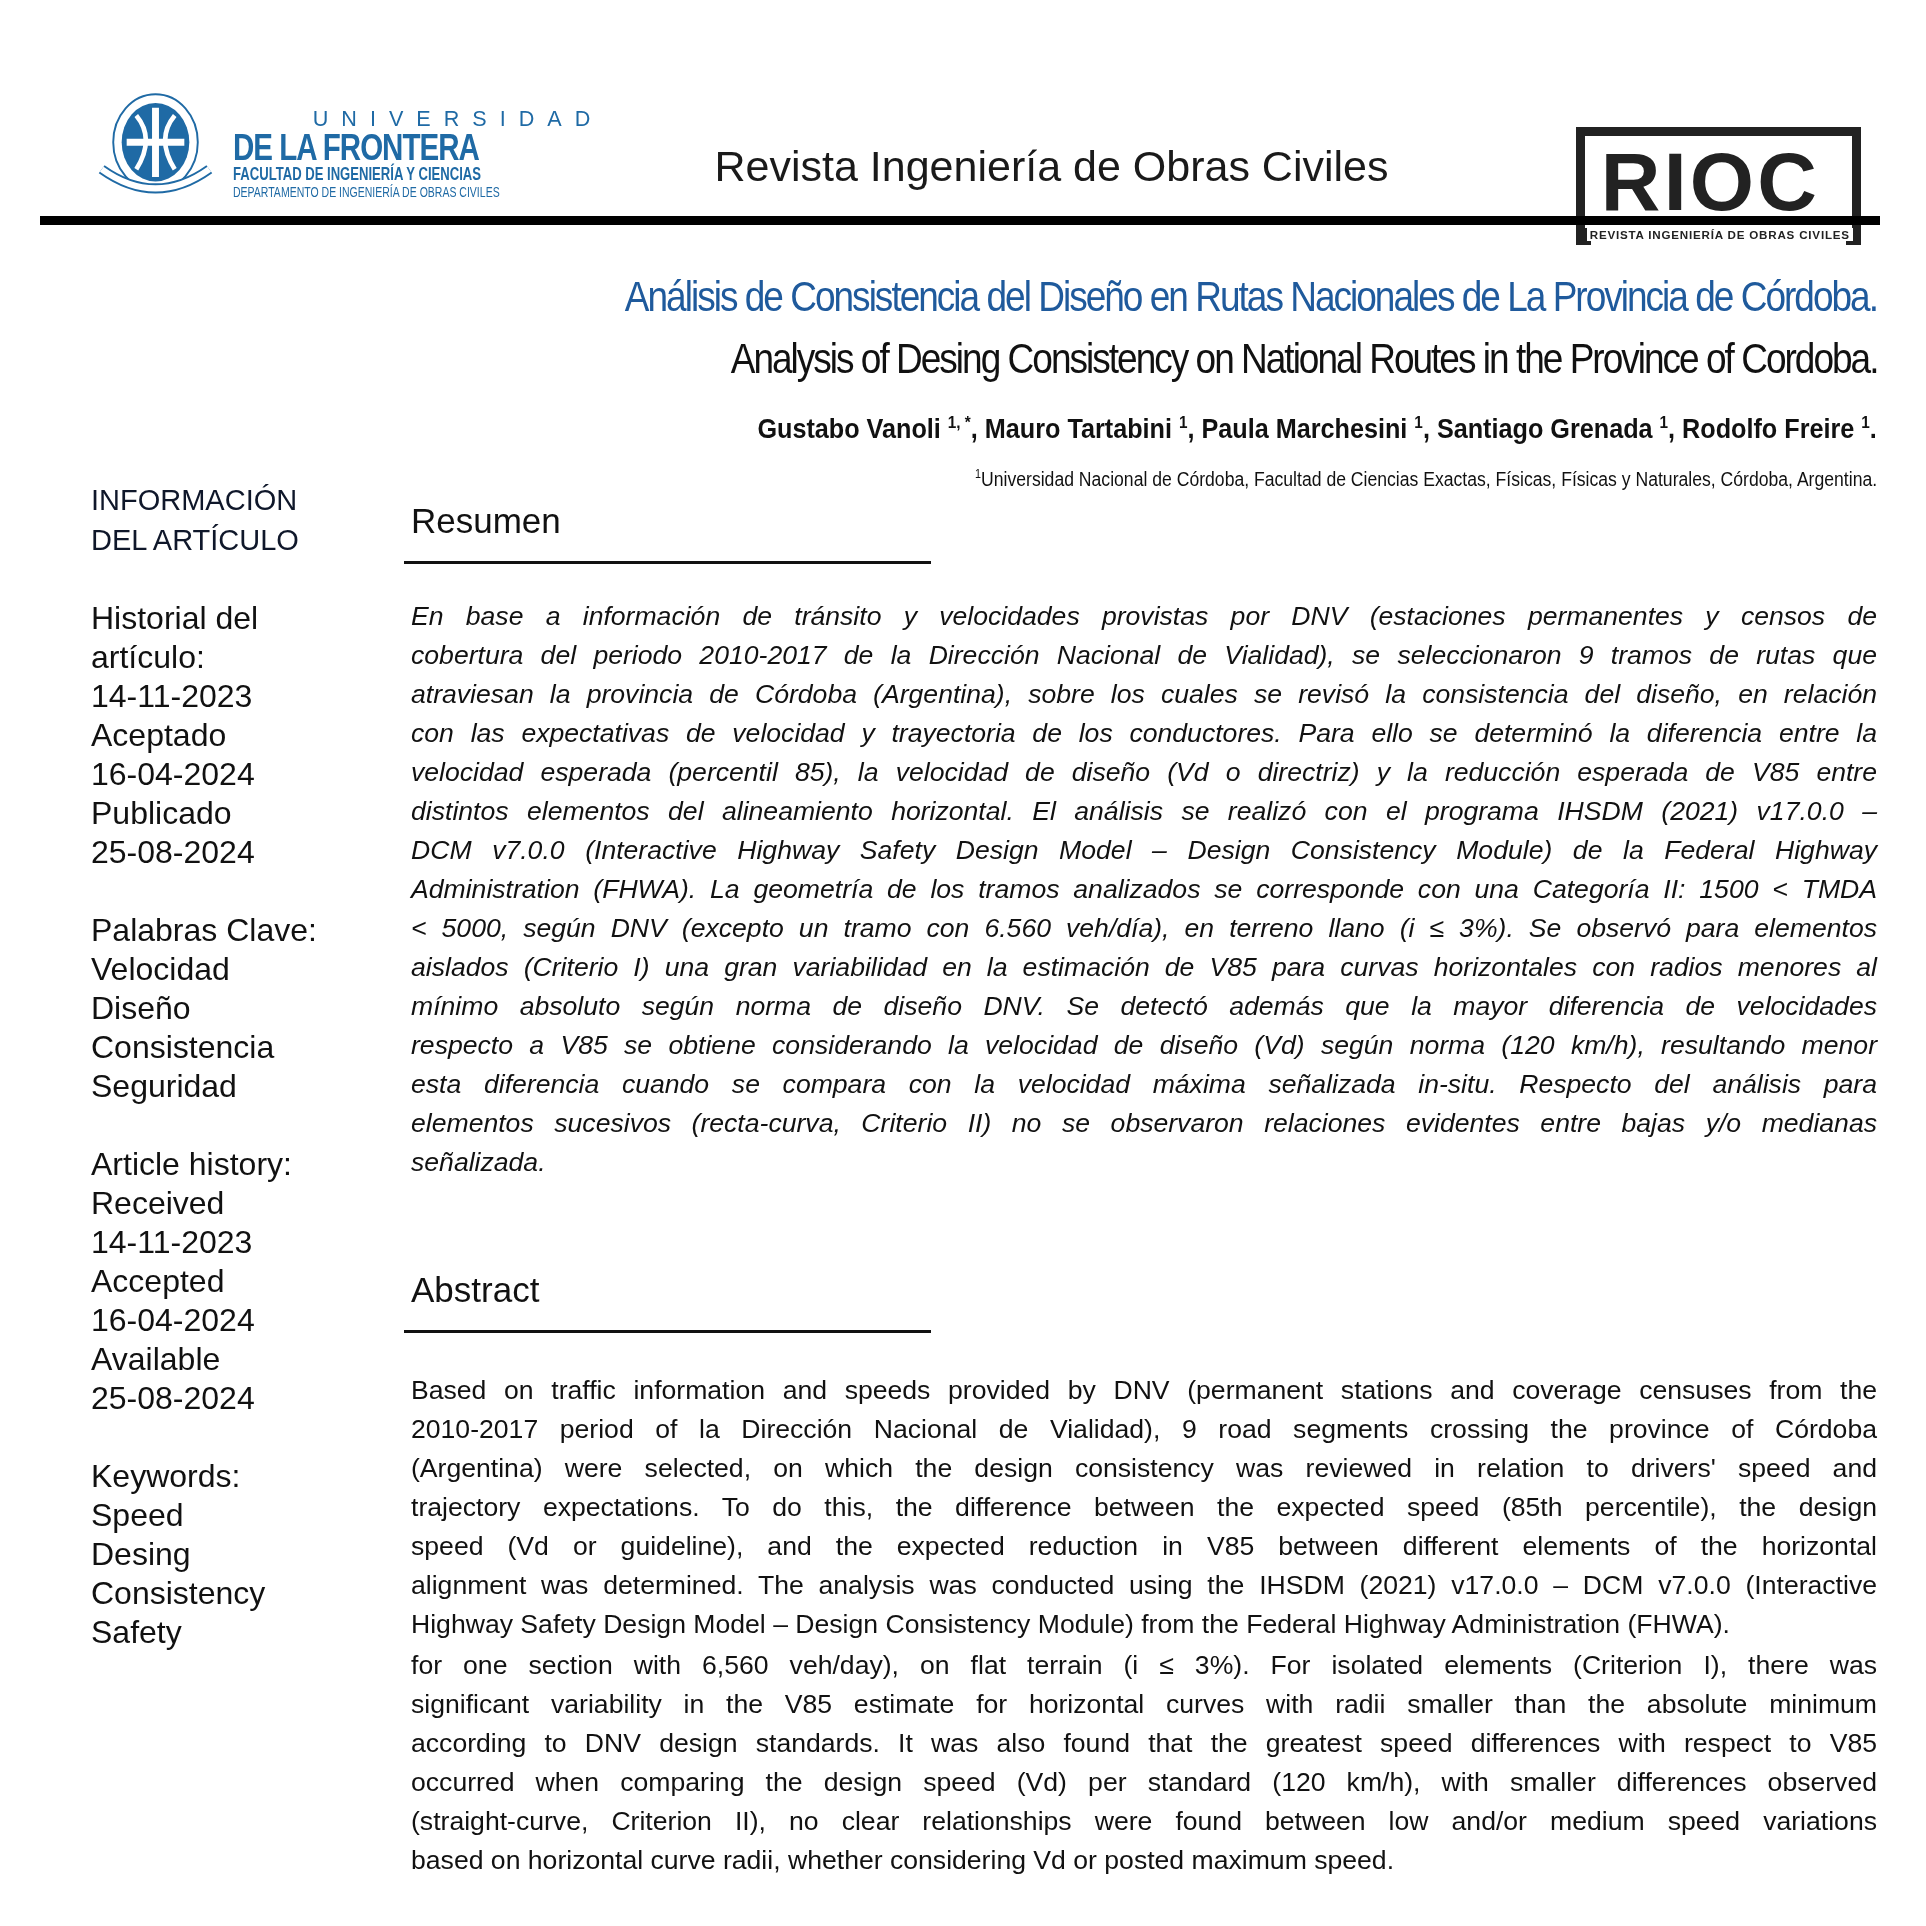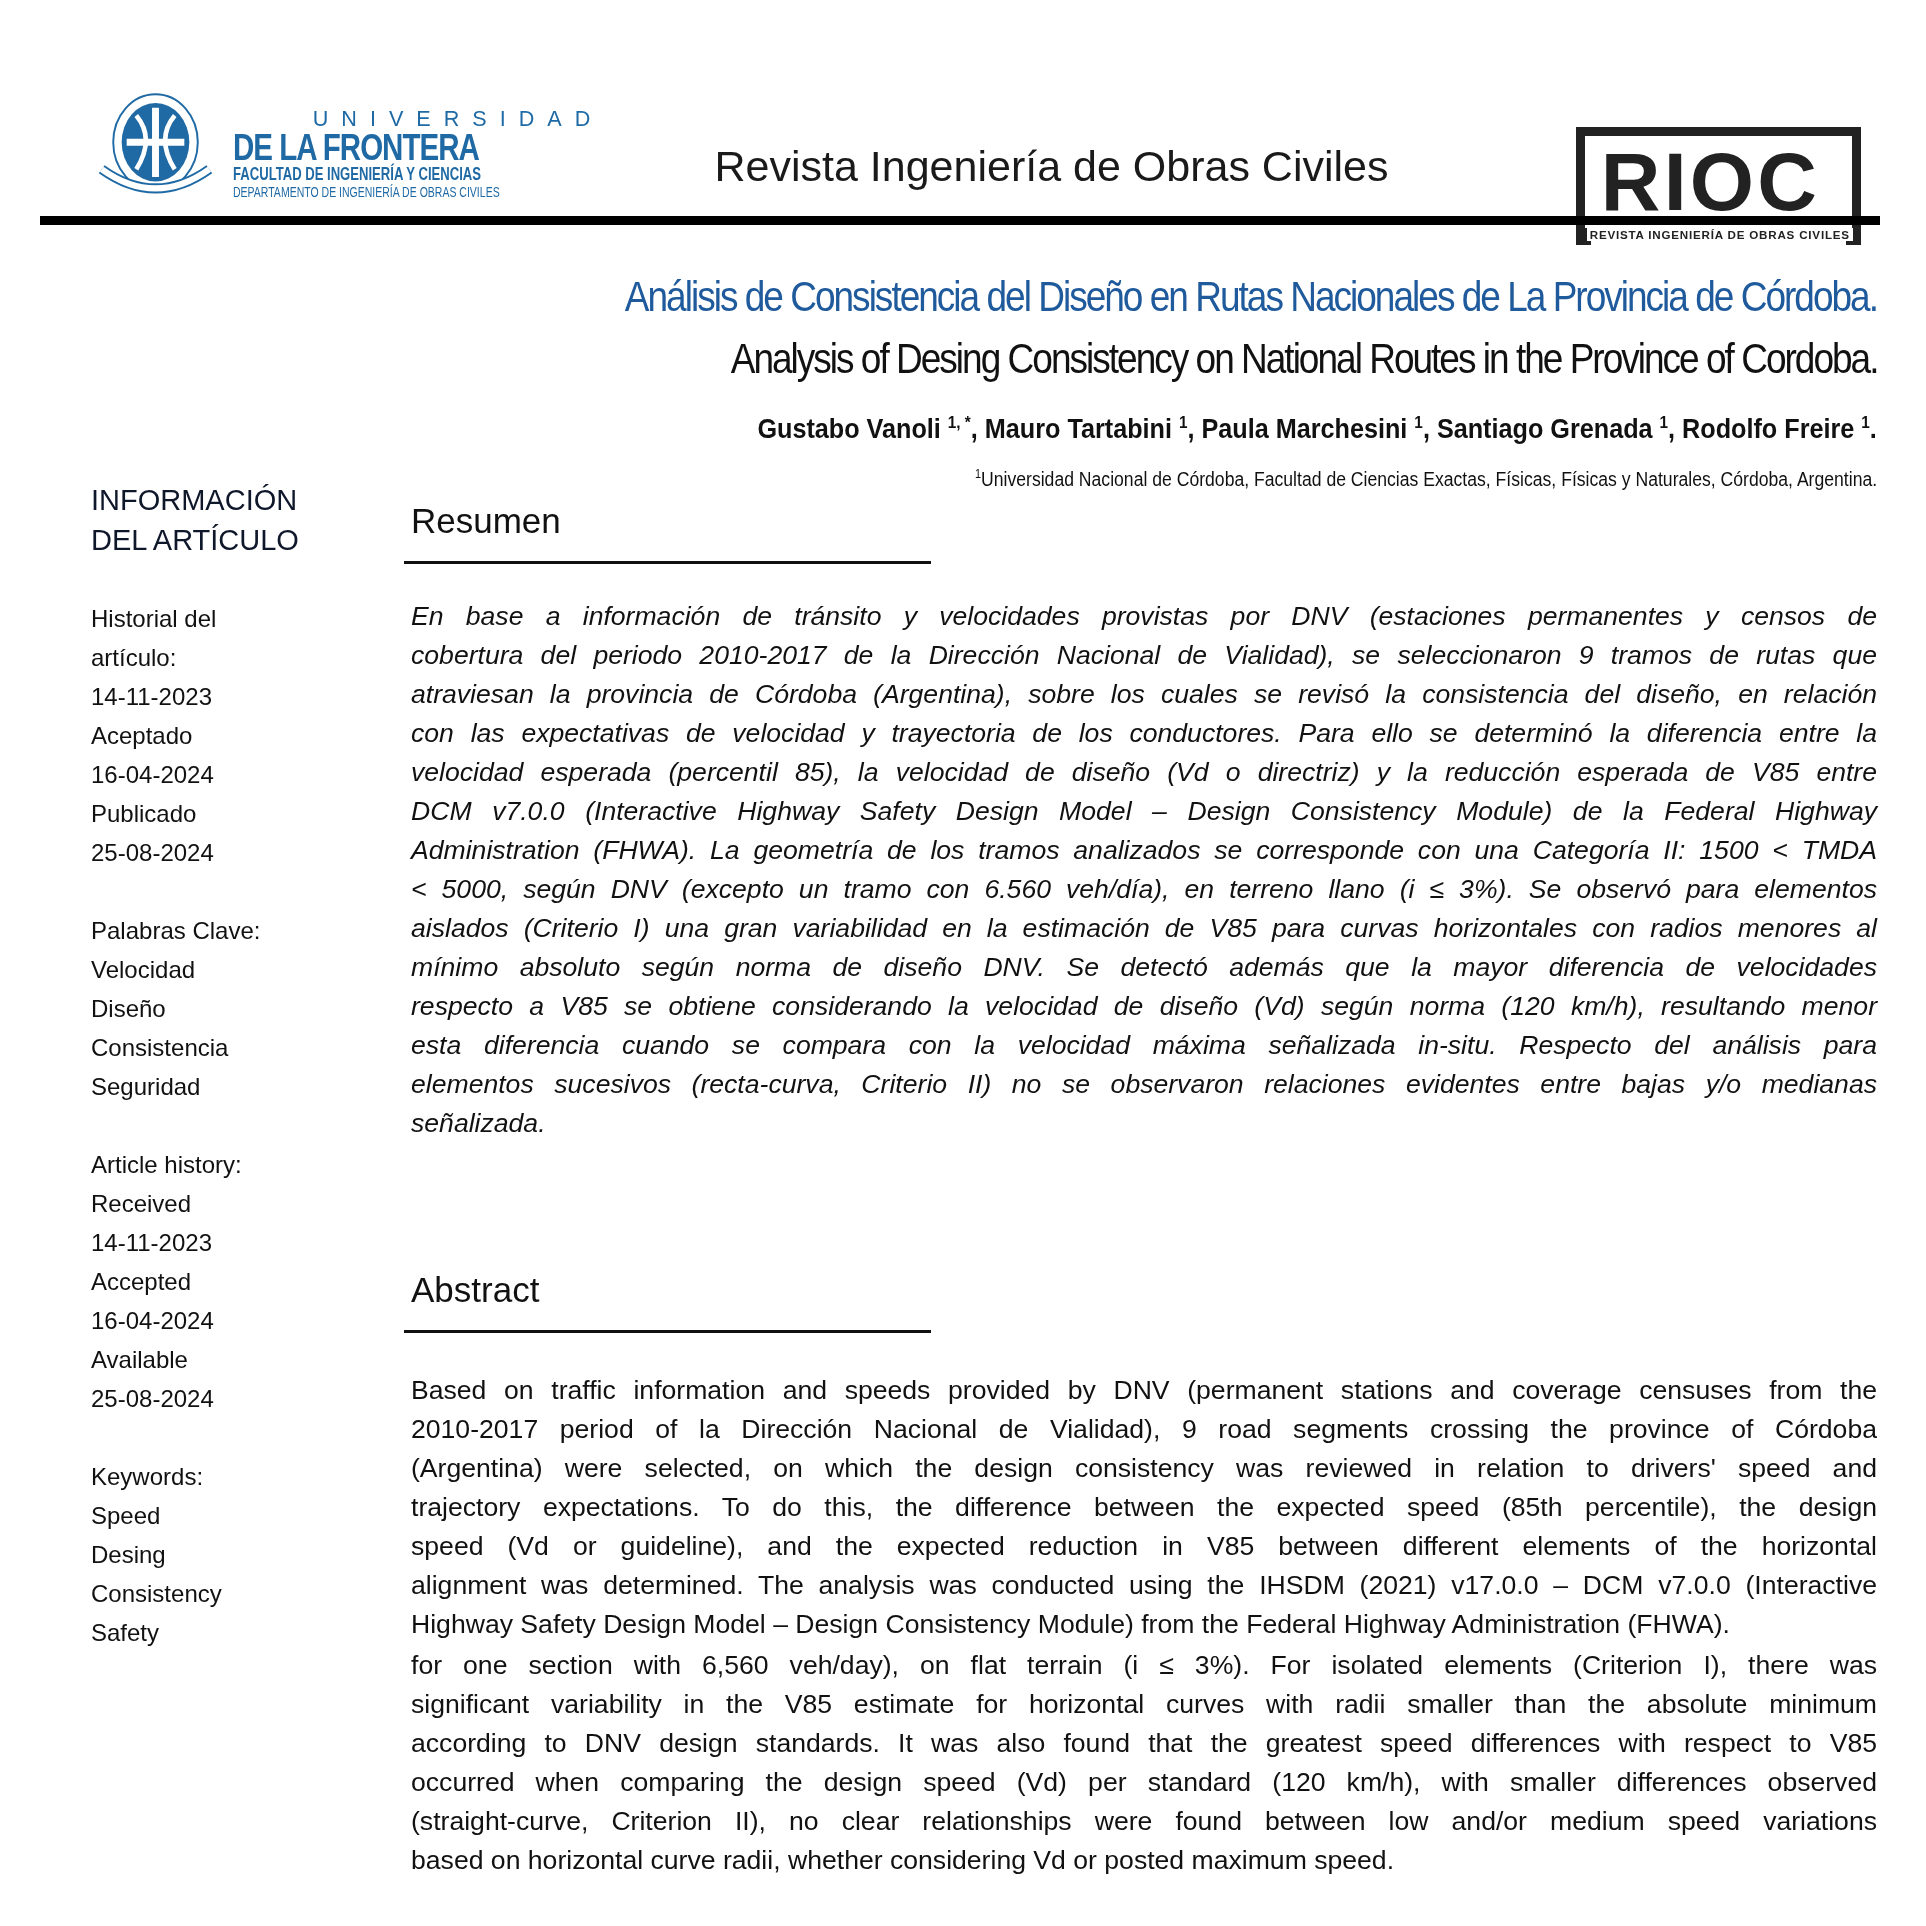--- a/index.html
+++ b/index.html
@@ -25,21 +25,21 @@
   
   .title-es { right:88px; top:272px; font-size:43px; color:#1f5a9c; letter-spacing:-2.3px; white-space:nowrap; transform:scaleX(0.86); transform-origin:right; }
   .title-en { right:88px; top:334px; font-size:43px; color:#111; letter-spacing:-2.3px; white-space:nowrap; transform:scaleX(0.86); transform-origin:right; }
   .authors { right:88px; top:413px; font-size:28px; font-weight:700; white-space:nowrap; transform:scaleX(0.9); transform-origin:right; }
   .authors sup { font-size:17px; }
   .affil { right:88px; top:467px; font-size:20px; white-space:nowrap; transform:scaleX(0.88); transform-origin:right; }
   .affil sup { font-size:12.3px; }
   
   #sidebar { left:91px; top:480px; width:250px; }
   .side-head { color:#0f172a; font-size:29px; line-height:40px; }
-  .side-line { font-size:24px; line-height:39px; white-space:nowrap; }
+  .side-line { font-size:32px; line-height:39px; white-space:nowrap; }
   .side-gap { height:39px; }
   
   .sec-head { left:411px; font-size:35px; color:#111;text-align:right; }
   .sec-rule { left:404px; width:527px; height:3.1px; background:#111; }
   .para { left:411px; width:1466px; font-size:26.6px; line-height:39px; }
   .ln { display:block; text-align:justify; text-align-last:justify; white-space:nowrap; overflow:visible; height:39px; }
   .ln.last { text-align-last:left; }
 </style>
 </head>
 <body>
@@ -128,20 +128,21 @@
 </div>
 
 <div class="abs sec-head" style="top:501px;">Resumen</div>
 <div class="abs sec-rule" style="top:561px;"></div>
 <div class="abs para" style="top:597px;font-style:italic;">
     <div class="ln">En base a información de tránsito y velocidades provistas por DNV (estaciones permanentes y censos de</div>
     <div class="ln">cobertura del periodo 2010-2017 de la Dirección Nacional de Vialidad), se seleccionaron 9 tramos de rutas que</div>
     <div class="ln">atraviesan la provincia de Córdoba (Argentina), sobre los cuales se revisó la consistencia del diseño, en relación</div>
     <div class="ln">con las expectativas de velocidad y trayectoria de los conductores. Para ello se determinó la diferencia entre la</div>
     <div class="ln">velocidad esperada (percentil 85), la velocidad de diseño (Vd o directriz) y la reducción esperada de V85 entre</div>
+    <div class="ln">distintos elementos del alineamiento horizontal. El análisis se realizó con el programa IHSDM (2021) v17.0.0 –</div>
     <div class="ln">DCM v7.0.0 (Interactive Highway Safety Design Model – Design Consistency Module) de la Federal Highway</div>
     <div class="ln">Administration (FHWA). La geometría de los tramos analizados se corresponde con una Categoría II: 1500 &lt; TMDA</div>
     <div class="ln">&lt; 5000, según DNV (excepto un tramo con 6.560 veh/día), en terreno llano (i ≤ 3%). Se observó para elementos</div>
     <div class="ln">aislados (Criterio I) una gran variabilidad en la estimación de V85 para curvas horizontales con radios menores al</div>
     <div class="ln">mínimo absoluto según norma de diseño DNV. Se detectó además que la mayor diferencia de velocidades</div>
     <div class="ln">respecto a V85 se obtiene considerando la velocidad de diseño (Vd) según norma (120 km/h), resultando menor</div>
     <div class="ln">esta diferencia cuando se compara con la velocidad máxima señalizada in-situ. Respecto del análisis para</div>
     <div class="ln">elementos sucesivos (recta-curva, Criterio II) no se observaron relaciones evidentes entre bajas y/o medianas</div>
     <div class="ln last" style="text-align-last: left;">señalizada.</div>
   </div>

